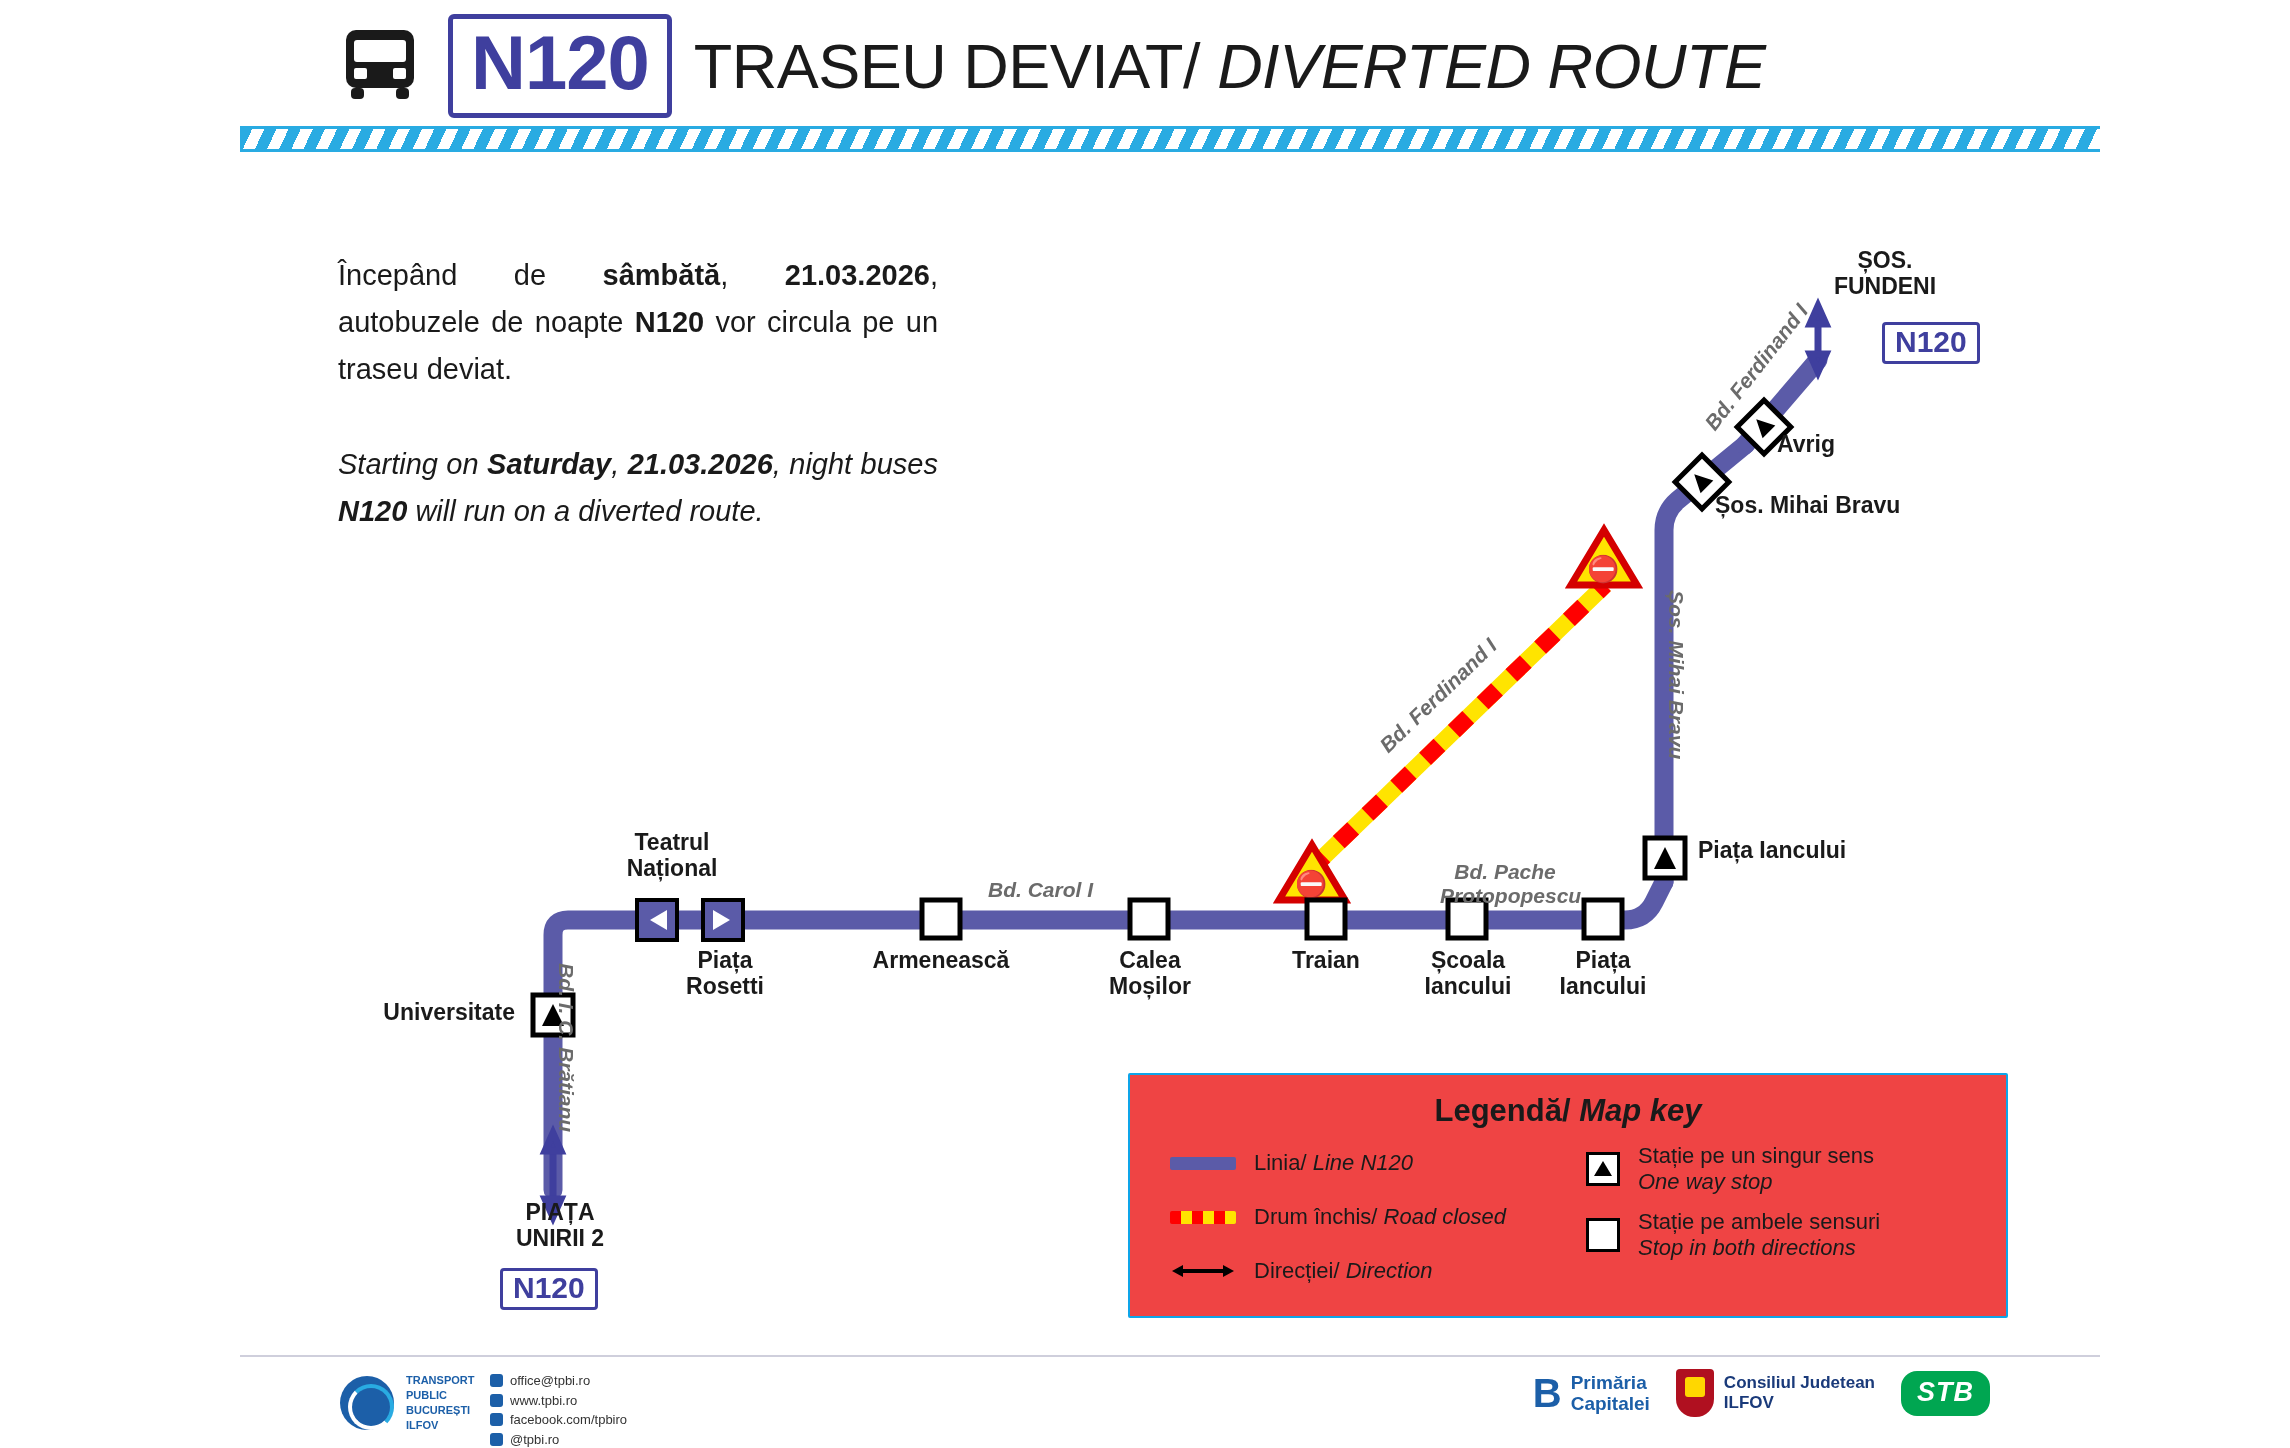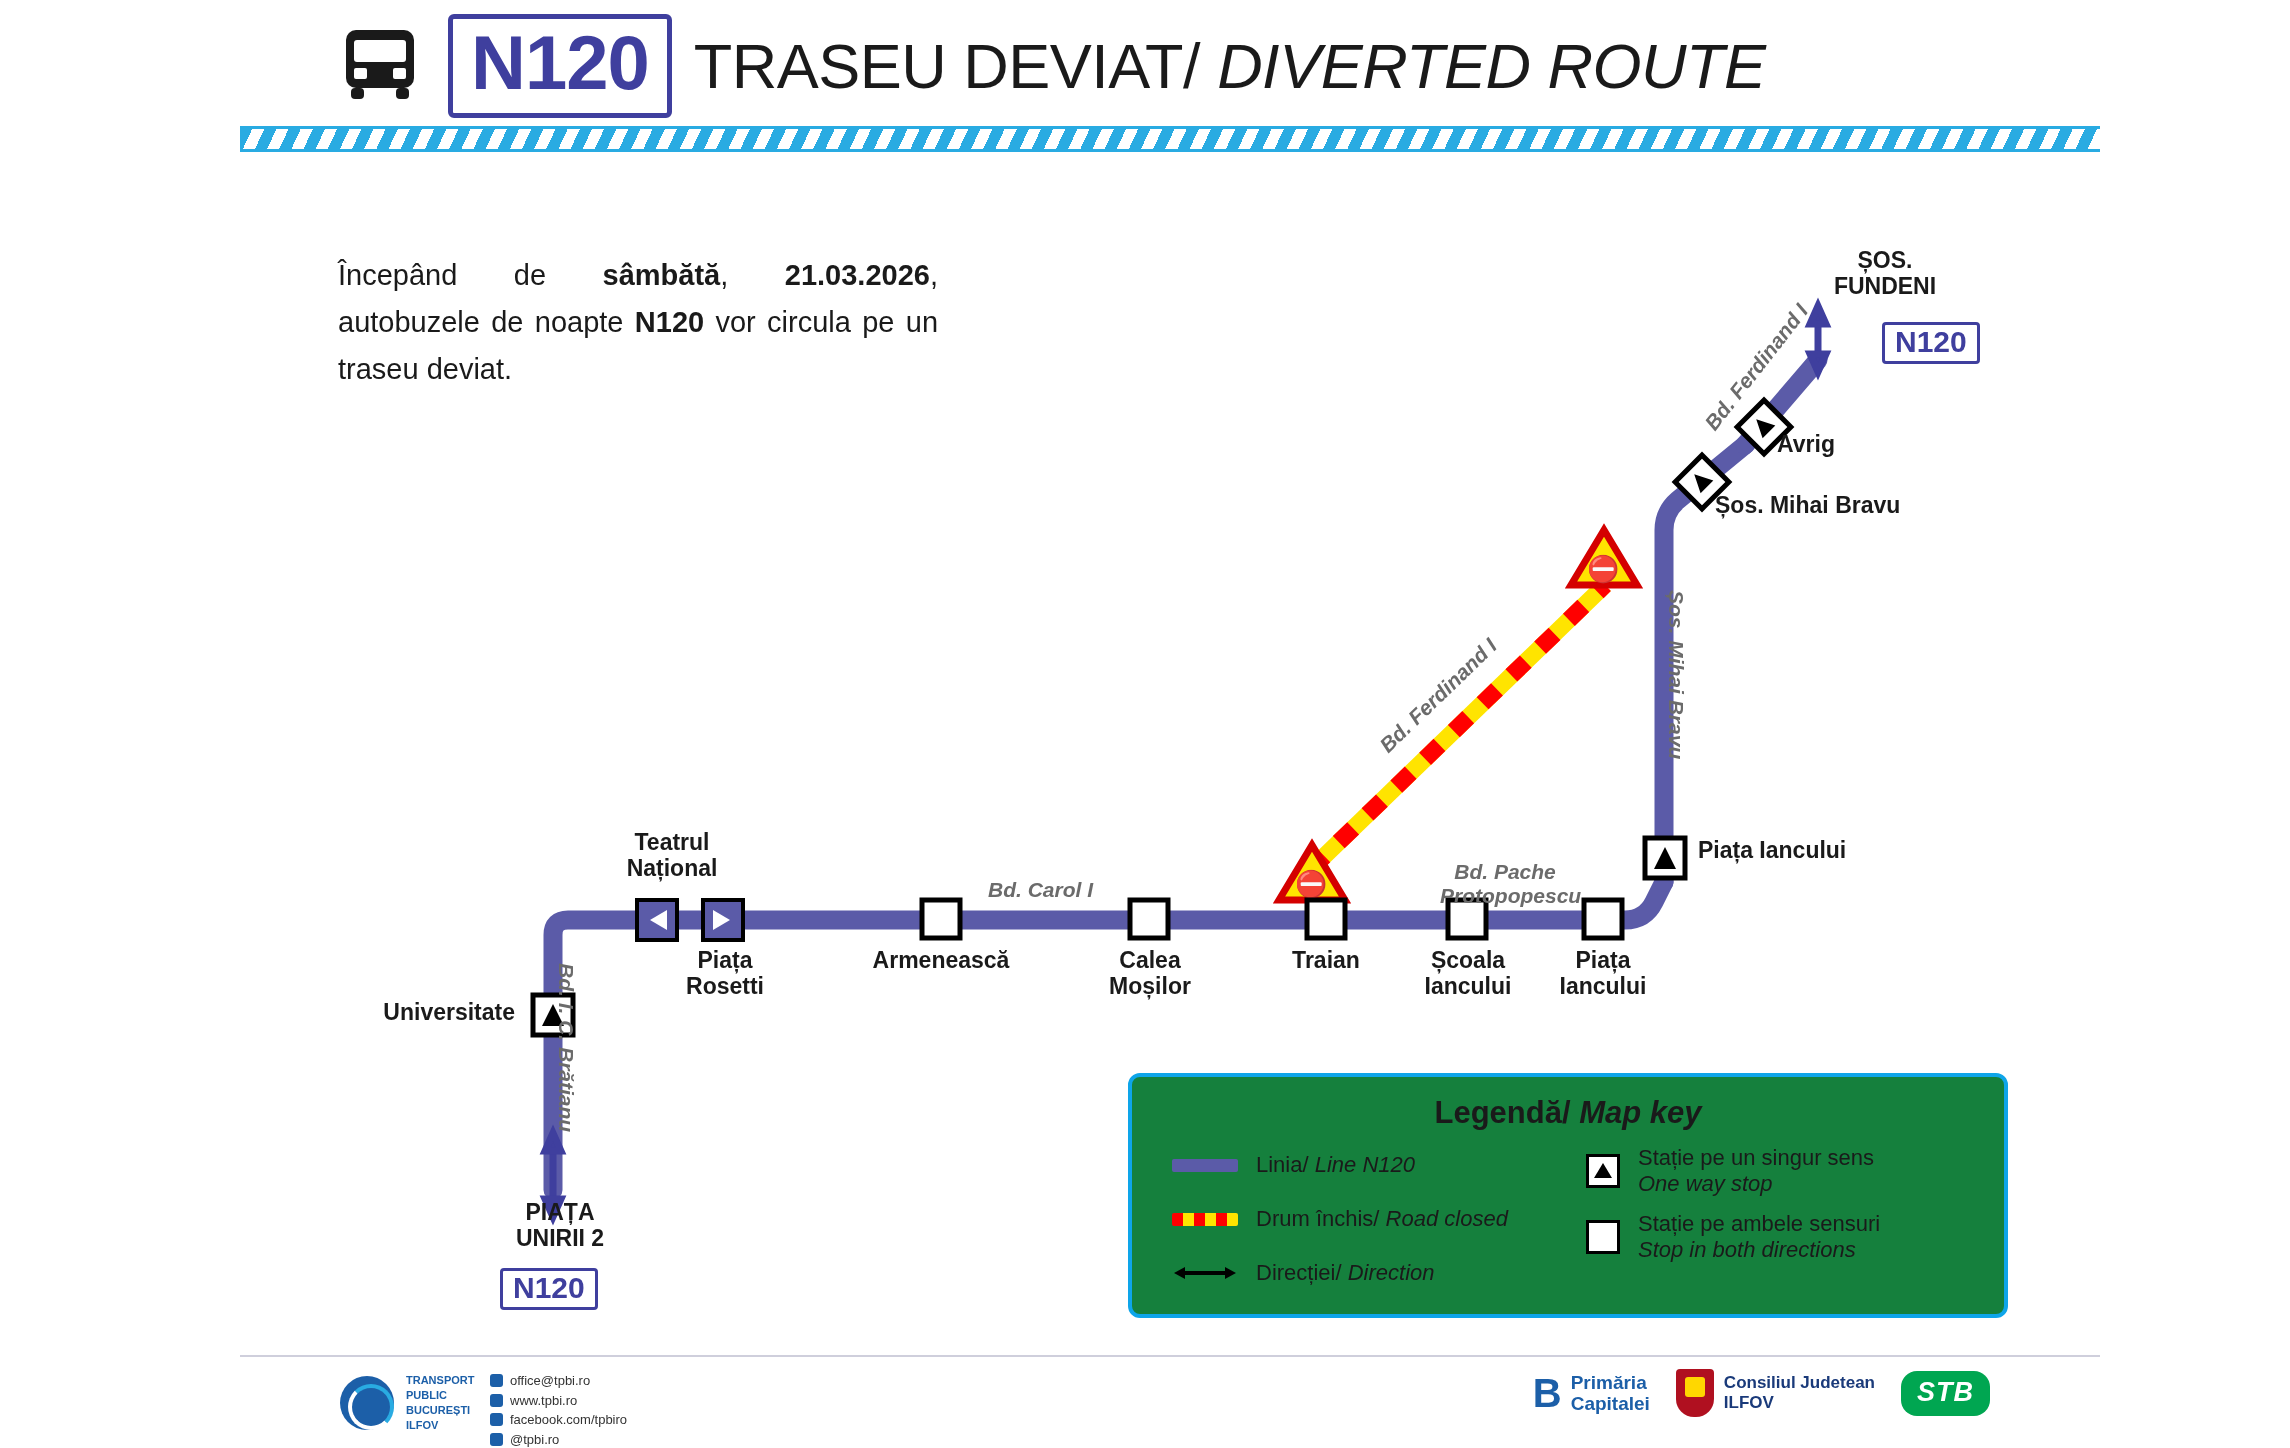--- a/index.html
+++ b/index.html
@@ -101,21 +101,21 @@
     font-weight:bold;
     font-size:30px;
     padding:2px 10px 4px 10px;
     border-radius:4px;
     line-height:1;
   }
 
   
   #legend {
     position:absolute; left:1128px; top:1073px; width:880px; height:245px;
-    border:4px solid #0ea5e9; border-radius:12px; background:#15803d;
+    border:2px solid #0ea5e9; border-radius:2px; background:#ef4444;
   }
   #legend-title {
     text-align:center; font-size:31px; font-weight:bold; margin-top:18px;
   }
   #legend-title .it { font-style:italic; }
   .legend-cols { display:flex; margin-top:14px; }
   .legend-col { width:50%; padding-left:40px; }
   .legend-col.right { padding-left:18px; }
   .legend-row { display:flex; align-items:center; gap:18px; margin-bottom:14px; min-height:40px; }
   .legend-row .txt { font-size:22px; line-height:1.18; }
@@ -183,20 +183,21 @@
       <span>TRASEU DEVIAT/</span>
       <span class="it">DIVERTED ROUTE</span>
     </span>
   </div>
   <div id="hatch-bar"></div>
 </div>
 
 <div id="intro">
   <p class="ro"><span>Începând de </span><b>sâmbătă</b><span>, </span><b>21.03.2026</b><span>, autobuzele de noapte </span><b>N120</b><span> vor circula pe un traseu deviat.</span></p>
   <div class="spacer"></div>
+  <p class="en"><span>Starting on </span><b>Saturday</b><span>, </span><b>21.03.2026</b><span>, night buses </span><b>N120</b><span> will run on a diverted route.</span></p>
 </div>
 
 <div id="map">
 
   <svg width="2290" height="1448">
 
     <g fill="none" stroke="#5b5ba8" stroke-width="19" stroke-linecap="round" stroke-linejoin="round">
 
       <path d="M 553 1190 L 553 935 Q 553 920 568 920 L 1625 920 Q 1645 920 1654 902 L 1664 882"></path>
 

